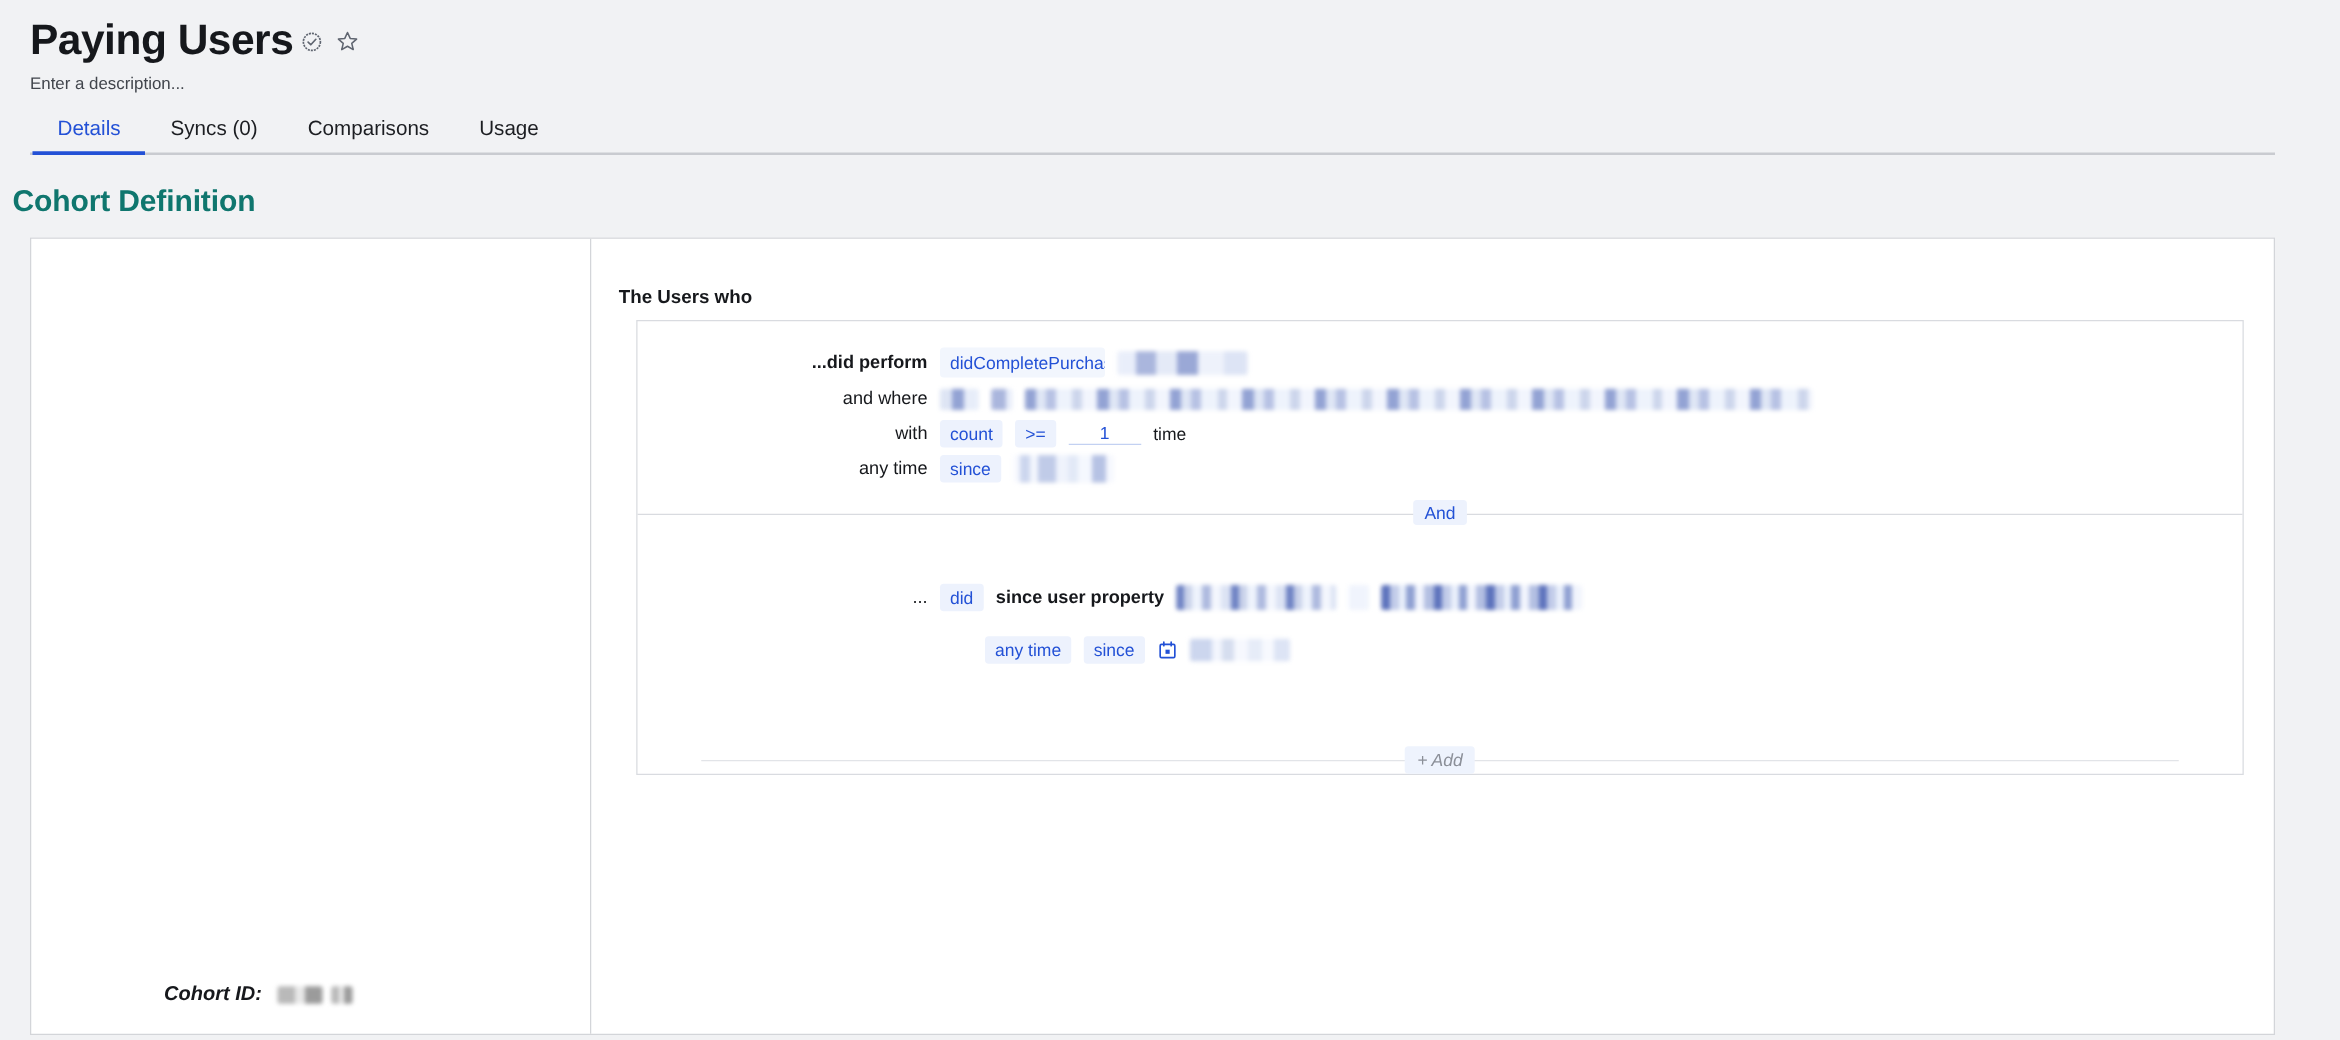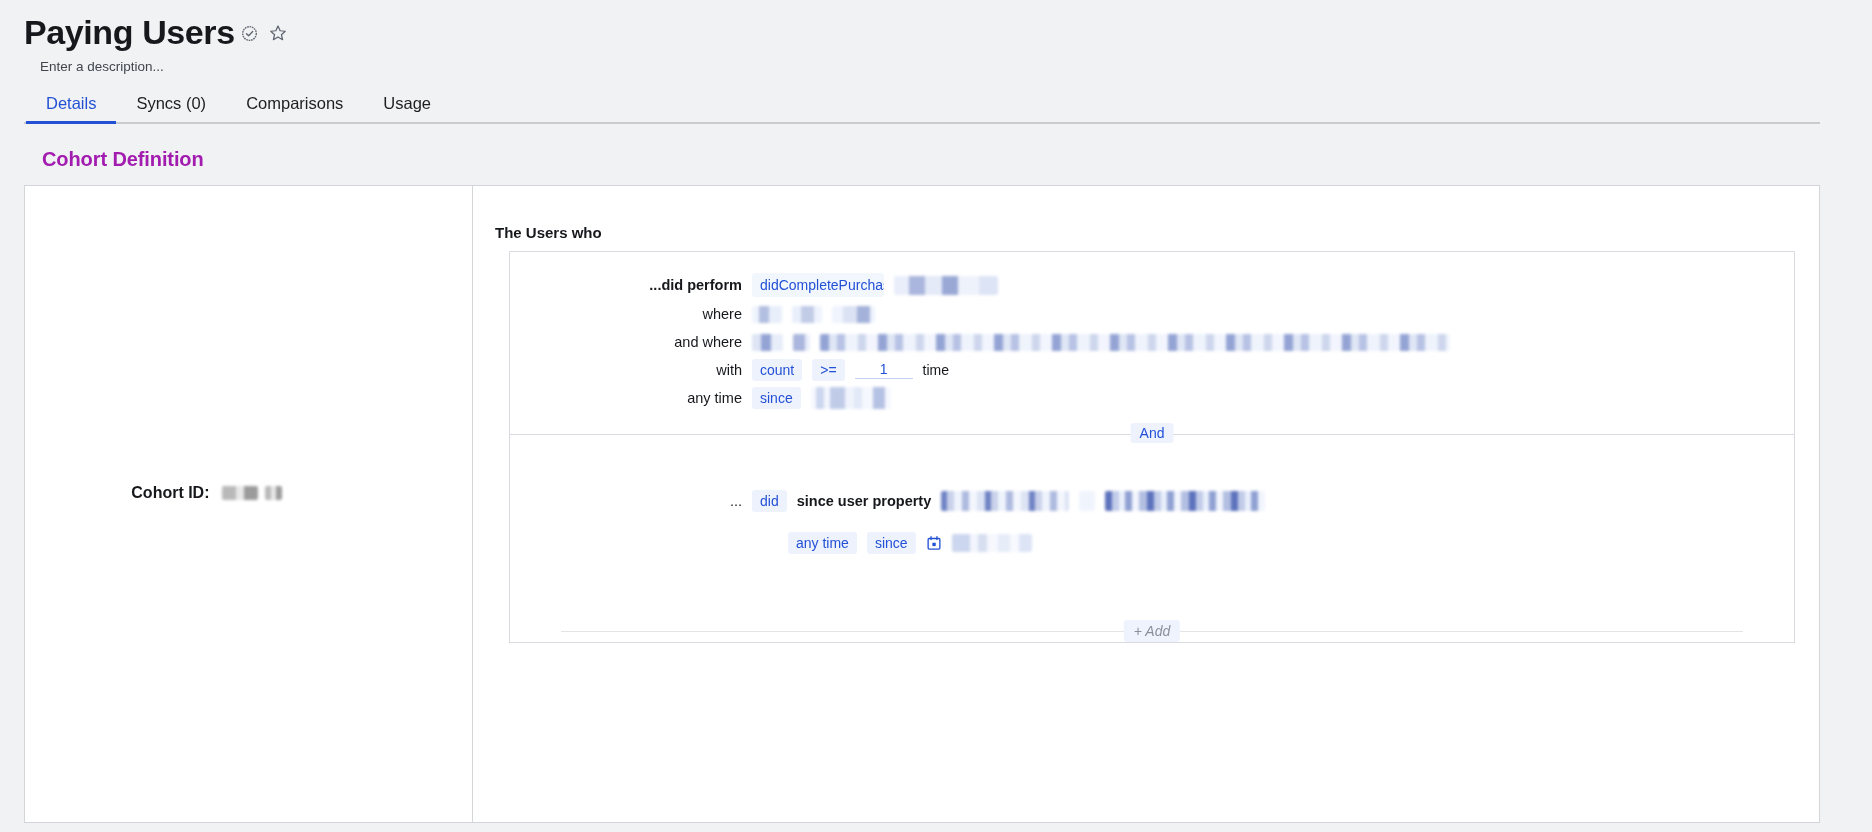--- a/index.html
+++ b/index.html
@@ -37,21 +37,20 @@
     color: #5f6570;
     cursor: pointer;
   }
   .icon-btn svg { display: block; }
 
   .page-desc {
     font-size: 13.5px;
     color: #41454c;
     margin-top: 3px;
     cursor: text;
-    margin-left: 16px;
   }
 
   
   .tabs {
     display: flex;
     gap: 0;
     margin-top: 14px;
     border-bottom: 2px solid #c9cbd0;
     width: 1796px;
     padding-left: 2px;
@@ -70,44 +69,45 @@
   .tab.active::after {
     content: "";
     position: absolute;
     left: 0; right: 0; bottom: -2px;
     height: 3px;
     background: #2351d6;
   }
 
   
   .section-title {
-    font-size: 20px;
-    font-weight: 700;
-    color: #a21caf;
-    margin: 24px 0 0 42px;
+    font-size: 24px;
+    font-weight: 700;
+    color: #0f766e;
+    margin: 24px 0 0 10px;
     letter-spacing: -0.1px;
   }
 
   
   .def-card {
     margin: 14px 24px 0 24px;
     width: 1796px;
     height: 638px;
     background: #ffffff;
     border: 1px solid #d3d5d9;
     display: flex;
   }
   .left-pane {
     width: 448px;
     border-right: 1px solid #d3d5d9;
     display: flex;
     flex-direction: row;
-    align-items: center;
+    align-items: flex-end;
     justify-content: center;
     flex: 0 0 448px;
+    font-style: italic;
   }
   .meta-row {
     display: flex;
     align-items: center;
     gap: 12px;
     margin-bottom: 22px;
     width: 270px;
   }
   .meta-label {
     font-size: 16px;
@@ -311,26 +311,20 @@
     <div class="cond-box">
 
       <div class="cond-group">
 
         <div class="cond-row">
           <div class="row-label bold">...did perform</div>
           <span class="pill event">didCompletePurchase</span>
           <span class="blur-chip" style="width:104px;height:19px;background:linear-gradient(90deg,#e9eefa 0 14%,#aab6dd 14% 30%,#e4eaf7 30% 46%,#9aa8d6 46% 62%,#eef2fb 62% 82%,#dde4f5 82% 100%);"></span>
         </div>
 
-        <div class="cond-row">
-          <div class="row-label">where</div>
-          <span class="blur-chip" style="width:30px;background:linear-gradient(90deg,#eef3fc 0 22%,#b3bfe0 22% 58%,#e8eefa 58% 100%);"></span>
-          <span class="blur-chip" style="width:30px;background:linear-gradient(90deg,#eaf0fb 0 30%,#c2cce7 30% 74%,#eef3fc 74% 100%);"></span>
-          <span class="blur-chip" style="width:43px;background:linear-gradient(90deg,#f0f4fd 0 26%,#dbe2f3 26% 58%,#a4b2da 58% 88%,#eef3fc 88% 100%);"></span>
-        </div>
 
         <div class="cond-row">
           <div class="row-label">and where</div>
           <span class="blur-chip" style="width:31px;background:linear-gradient(90deg,#dee5f4 0 30%,#93a3d4 30% 62%,#e7edf9 62% 100%);"></span>
           <span class="blur-chip" style="width:17px;background:linear-gradient(90deg,#aab6dd 0 70%,#e9eefa 70% 100%);"></span>
           <span class="blur-chip" style="width:630px;background:repeating-linear-gradient(90deg,#93a3d4 0 9px,#dfe6f5 9px 17px,#b7c2e4 17px 25px,#eef3fc 25px 38px,#cdd6ec 38px 46px,#f2f5fd 46px 58px);"></span>
         </div>
 
         <div class="cond-row">
           <div class="row-label">with</div>

